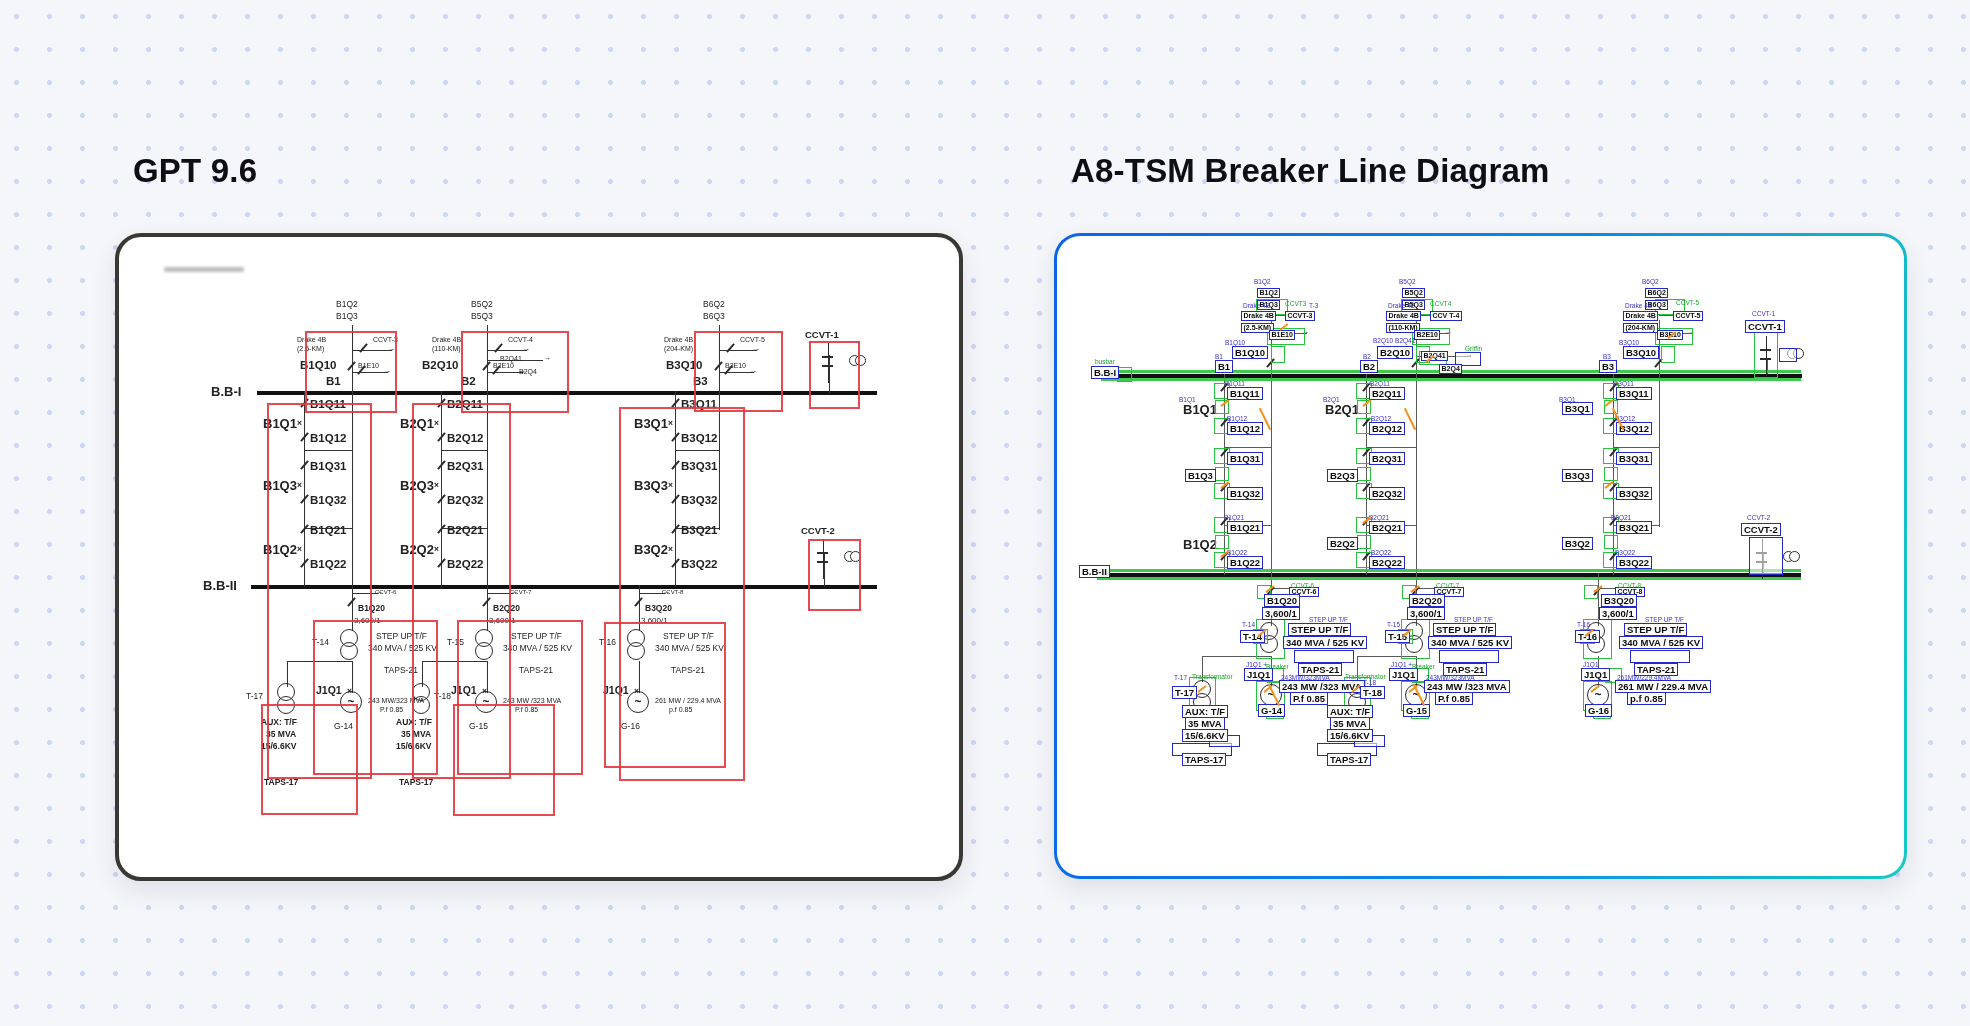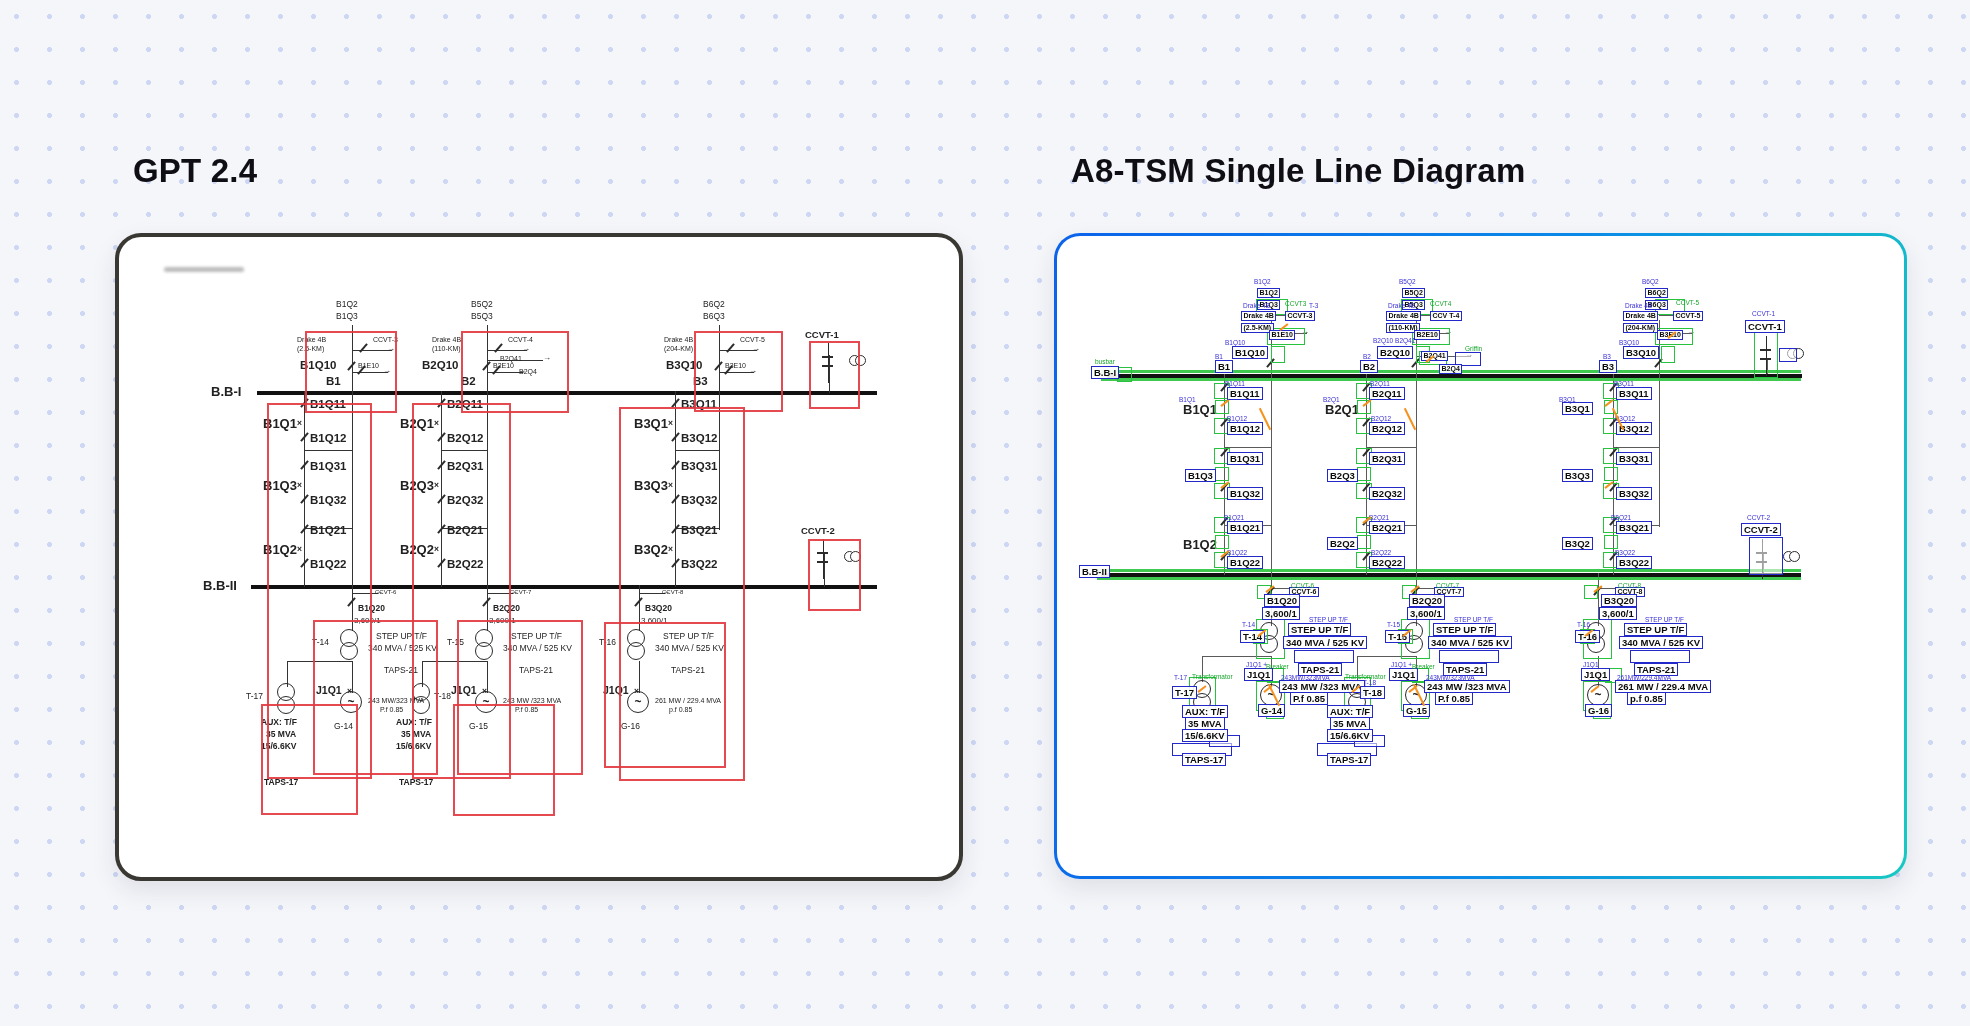--- a/index.html
+++ b/index.html
@@ -69,22 +69,22 @@
       border-top:2px solid #2b2b2b;border-bottom:2px solid #2b2b2b;}
   .cc{width:9px;height:9px;border:1.3px solid #2b2b2b;border-radius:50%;background:#fff;z-index:2;}
   .brk{width:11px;height:2px;background:#2b2b2b;transform:rotate(-50deg);z-index:2;}
   .ob{width:10px;height:2.2px;background:#f5921e;transform:rotate(-38deg);z-index:7;}
   .obl{width:24px;height:2px;background:#f5921e;transform:rotate(64deg);z-index:7;}
 </style>
 </head>
 <body>
 
 <div class="stage">
-  <div id="title-left" class="panel-title">GPT 2.4</div>
-  <div id="title-right" class="panel-title">A8-TSM Single Line Diagram</div>
+  <div id="title-left" class="panel-title">GPT 9.6</div>
+  <div id="title-right" class="panel-title">A8-TSM Breaker Line Diagram</div>
 
   <div id="card-left" class="card">
     <div class="diagram" data-diagram="left">
         <div class="it bus" style="left: 138px; top: 154px; width: 620px;"></div>
         <div class="it bus" style="left: 132px; top: 348px; width: 626px;"></div>
         <div class="it vl" style="left: 233px; top: 88px; height: 306px;"></div>
         <div class="it vl" style="left: 233px; top: 424px; height: 32px;"></div>
         <div class="it vl" style="left: 185px; top: 154px; height: 196px;"></div>
         <div class="it hl" style="left: 185px; top: 213px; width: 48px;"></div>
         <div class="it hl" style="left: 185px; top: 291px; width: 48px;"></div>

